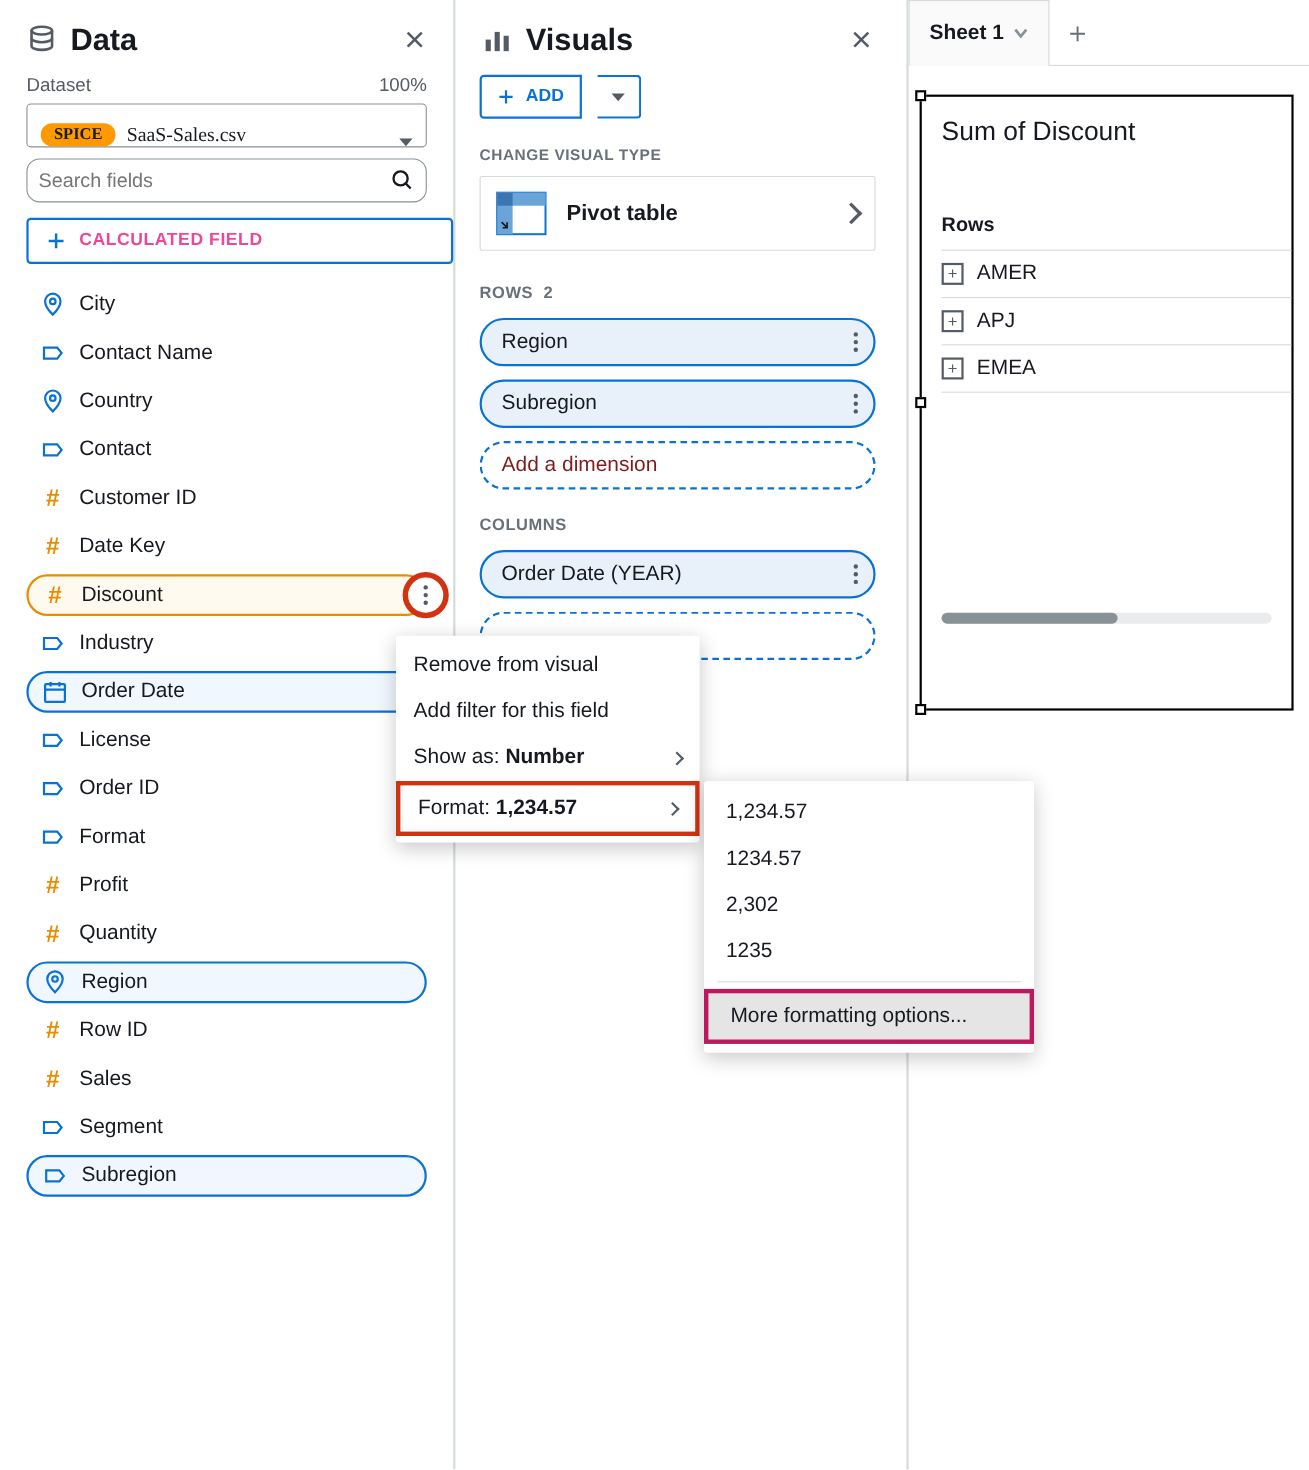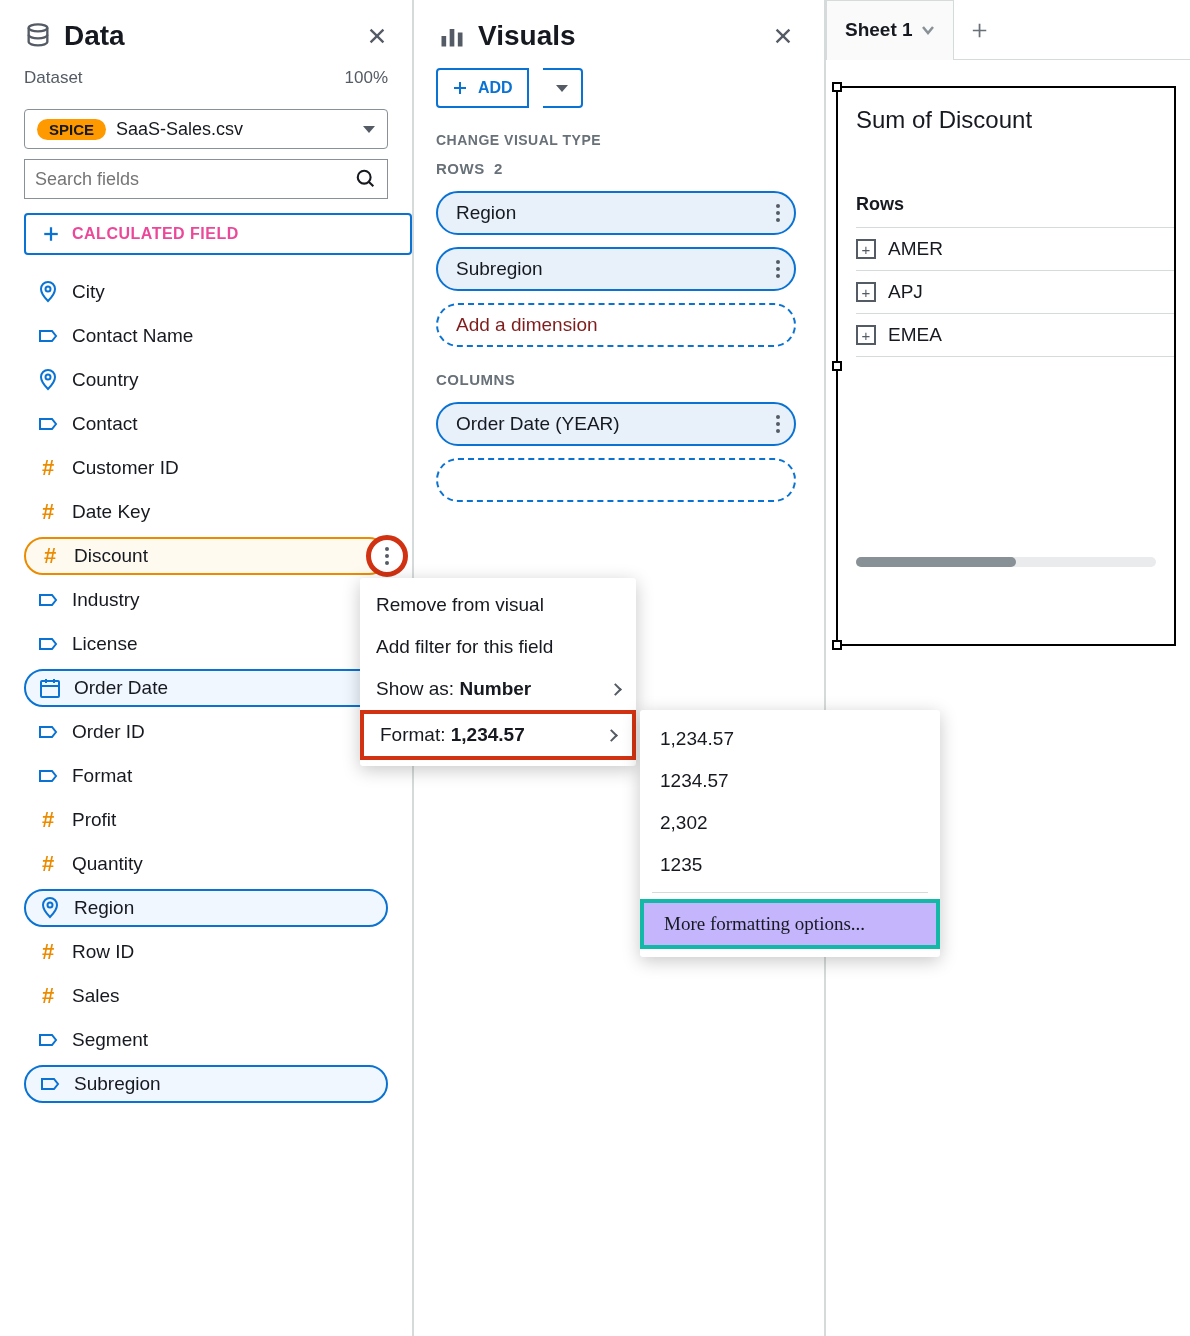--- a/index.html
+++ b/index.html
@@ -8,26 +8,26 @@
 .panel { border-right: 2px solid #d5dbdb; display: flex; flex-direction: column; }
 .panel-header { display: flex; align-items: center; padding: 20px 24px 16px 24px; gap: 12px; }
 .panel-header .title { font-size: 28px; font-weight: 700; flex: 1; }
 .close-x { width: 22px; height: 22px; color: #545b64; cursor: pointer; }
 
 .data-panel { width: 414px; }
 .visuals-panel { width: 412px; padding-right: 6px; }
 .sheet-panel { flex: 1; }
 
 .dataset-row { display: flex; align-items: baseline; justify-content: space-between; padding: 0 24px 6px 24px; font-size: 17px; color: #545b64; }
-.dataset-select { margin: 15px 24px 10px 24px; border: 1.5px solid #879196; border-radius: 4px; height: 40px; display: flex; align-items: center; padding: 0 12px; gap: 10px; cursor: pointer; }
+.dataset-select { margin: 0 24px 10px 24px; border: 1.5px solid #879196; border-radius: 4px; height: 40px; display: flex; align-items: flex-end; padding: 0 12px; gap: 10px; cursor: pointer; font-family: Liberation Serif, serif; }
 .spice-badge { background: #ff9900; color: #16191f; font-weight: 700; font-size: 15px; border-radius: 14px; padding: 2px 12px; }
 .dataset-name { flex: 1; font-size: 18px; }
 .caret-down { width: 0; height: 0; border-left: 6px solid transparent; border-right: 6px solid transparent; border-top: 7px solid #545b64; }
 
-.search-box { margin: 0 24px 14px 24px; border: 1.5px solid #879196; border-radius: 0; height: 40px; display: flex; align-items: center; padding: 0 10px; gap: 8px; }
+.search-box { margin: 0 24px 14px 24px; border: 1.5px solid #879196; border-radius: 12px; height: 40px; display: flex; align-items: center; padding: 0 10px; gap: 8px; }
 .search-box input { flex: 1; border: none; outline: none; font-size: 18px; color: #687078; background: transparent; }
 .mag { width: 22px; height: 22px; }
 
 .calc-btn { margin: 0 0 14px 24px; border: 2px solid #0972d3; color: #ec4899; border-radius: 4px; height: 42px; padding: 0 16px; display: inline-flex; align-items: center; gap: 12px; font-weight: 700; font-size: 16px; letter-spacing: 0.5px; cursor: pointer; background: #fff; }
 
 .field-list { padding: 4px 24px; display: flex; flex-direction: column; gap: 6px; text-align: center; }
 .field { display: flex; align-items: center; gap: 12px; height: 38px; padding: 0 12px; border-radius: 20px; cursor: grab; }
 .field .icon { width: 24px; height: 24px; flex-shrink: 0; display: flex; align-items: center; justify-content: center; }
 .field .label { font-size: 19px; }
 .field.selected-orange { border: 2px solid #eb8c00; background: #fffaf0; }
@@ -54,21 +54,21 @@
 .pill .dots3 { position: absolute; right: 14px; display: flex; flex-direction: column; gap: 3px; }
 .pill .dots3 span { width: 4px; height: 4px; background: #545b64; border-radius: 50%; }
 .pill-ghost { border: 2px dashed #0972d3; border-radius: 22px; height: 44px; display: flex; align-items: center; padding: 0 18px; font-size: 19px; color: #7f1d1d; margin-bottom: 24px; }
 
 .context-menu { position: absolute; left: 360px; top: 578px; width: 276px; background: #fff; border-radius: 3px; box-shadow: 0 4px 18px rgba(0,0,0,0.22); padding: 6px 0; z-index: 100; }
 .context-menu .item { padding: 10px 16px; font-size: 19px; cursor: pointer; display: flex; align-items: center; justify-content: space-between; }
 .context-menu .item.hl { border: 4px solid #d13212; }
 .submenu { position: absolute; left: 640px; top: 710px; width: 300px; background: #fff; border-radius: 3px; box-shadow: 0 4px 18px rgba(0,0,0,0.22); padding: 8px 0; z-index: 100; }
 .submenu .item { padding: 10px 20px; font-size: 19px; cursor: pointer; }
 .submenu .divider { height: 1px; background: #d5dbdb; margin: 6px 12px; }
-.submenu .item.hl { border: 4px solid #14b8a6; background: #c4b5fd; font-family: Liberation Serif, serif; }
+.submenu .item.hl { border: 4px solid #be185d; background: #e5e5e5; }
 
 .sheet-tabs { display: flex; align-items: center; border-bottom: 1.5px solid #d5dbdb; height: 60px; }
 .sheet-tab { display: flex; align-items: center; gap: 8px; padding: 0 18px; border: 1.5px solid #d5dbdb; border-bottom: none; height: 60px; font-size: 19px; font-weight: 700; background: #fafafa; cursor: pointer; }
 .add-sheet { width: 52px; display: flex; align-items: center; justify-content: center; font-size: 26px; color: #687078; cursor: pointer; }
 
 .canvas { padding: 26px 0 0 10px; position: relative; }
 .vis-frame { border: 2px solid #000; position: relative; width: 340px; min-height: 560px; padding: 18px 0 0 18px; background: #fff; }
 .handle { position: absolute; width: 10px; height: 10px; border: 2px solid #000; background: #fff; }
 .handle.tl { top: -6px; left: -6px; }
 .handle.ml { top: 50%; left: -6px; transform: translateY(-50%); }
@@ -180,38 +180,38 @@
           </span>
         </div>
         <div class="field">
           <span class="icon">
             <svg width="24" height="24" viewBox="0 0 24 24" fill="none" stroke="#0972d3" stroke-width="2">
               <path d="M4 7h12l4 5-4 5H4z"></path>
             </svg>
           </span>
           <span class="label">Industry</span>
         </div>
-        <div class="field">
-          <span class="icon">
-            <svg width="24" height="24" viewBox="0 0 24 24" fill="none" stroke="#0972d3" stroke-width="2">
-              <path d="M4 7h12l4 5-4 5H4z"></path>
-            </svg>
-          </span>
-          <span class="label">License</span>
-        </div>
         <div class="field selected-blue">
           <span class="icon">
             <svg width="24" height="24" viewBox="0 0 24 24" fill="none" stroke="#0972d3" stroke-width="2">
               <rect x="3" y="5" width="18" height="16" rx="1"></rect>
               <line x1="3" y1="10" x2="21" y2="10"></line>
               <line x1="8" y1="3" x2="8" y2="7"></line>
               <line x1="16" y1="3" x2="16" y2="7"></line>
             </svg>
           </span>
           <span class="label">Order Date</span>
+        </div>
+        <div class="field">
+          <span class="icon">
+            <svg width="24" height="24" viewBox="0 0 24 24" fill="none" stroke="#0972d3" stroke-width="2">
+              <path d="M4 7h12l4 5-4 5H4z"></path>
+            </svg>
+          </span>
+          <span class="label">License</span>
         </div>
         <div class="field">
           <span class="icon">
             <svg width="24" height="24" viewBox="0 0 24 24" fill="none" stroke="#0972d3" stroke-width="2">
               <path d="M4 7h12l4 5-4 5H4z"></path>
             </svg>
           </span>
           <span class="label">Order ID</span>
         </div>
         <div class="field">
@@ -294,20 +294,31 @@
               <line x1="12" y1="3" x2="12" y2="21"></line>
               <line x1="3" y1="12" x2="21" y2="12"></line>
             </svg>
           <span>ADD</span>
         </button>
         <button class="add-caret">
             <span class="caret-down"></span>
           </button>
       </div>
       <div class="section-label">CHANGE VISUAL TYPE</div>
+      <div class="type-row">
+        <svg class="pivot-ic" viewBox="0 0 46 40">
+            <rect x="1" y="1" width="44" height="38" fill="none" stroke="#0972d3" stroke-width="2"></rect>
+            <rect x="1" y="1" width="44" height="12" fill="#6aa4d9"></rect>
+            <rect x="1" y="1" width="14" height="38" fill="#6aa4d9"></rect>
+            <rect x="1" y="1" width="14" height="12" fill="#3b76b3"></rect>
+            <path d="M 10 28 L 10 33 L 6 33 M 10 33 L 5 28" fill="none" stroke="#16191f" stroke-width="1.5"></path>
+          </svg>
+        <span class="label">Pivot table</span>
+        <span class="chev-r"></span>
+      </div>
 
       <div class="well-label"><span>ROWS</span>&nbsp;&nbsp;<span>2</span></div>
       <div id="rows-well">
           <div class="pill">
             <span>Region</span>
             <span class="dots3">
               <span></span>
               <span></span>
               <span></span>
             </span>

